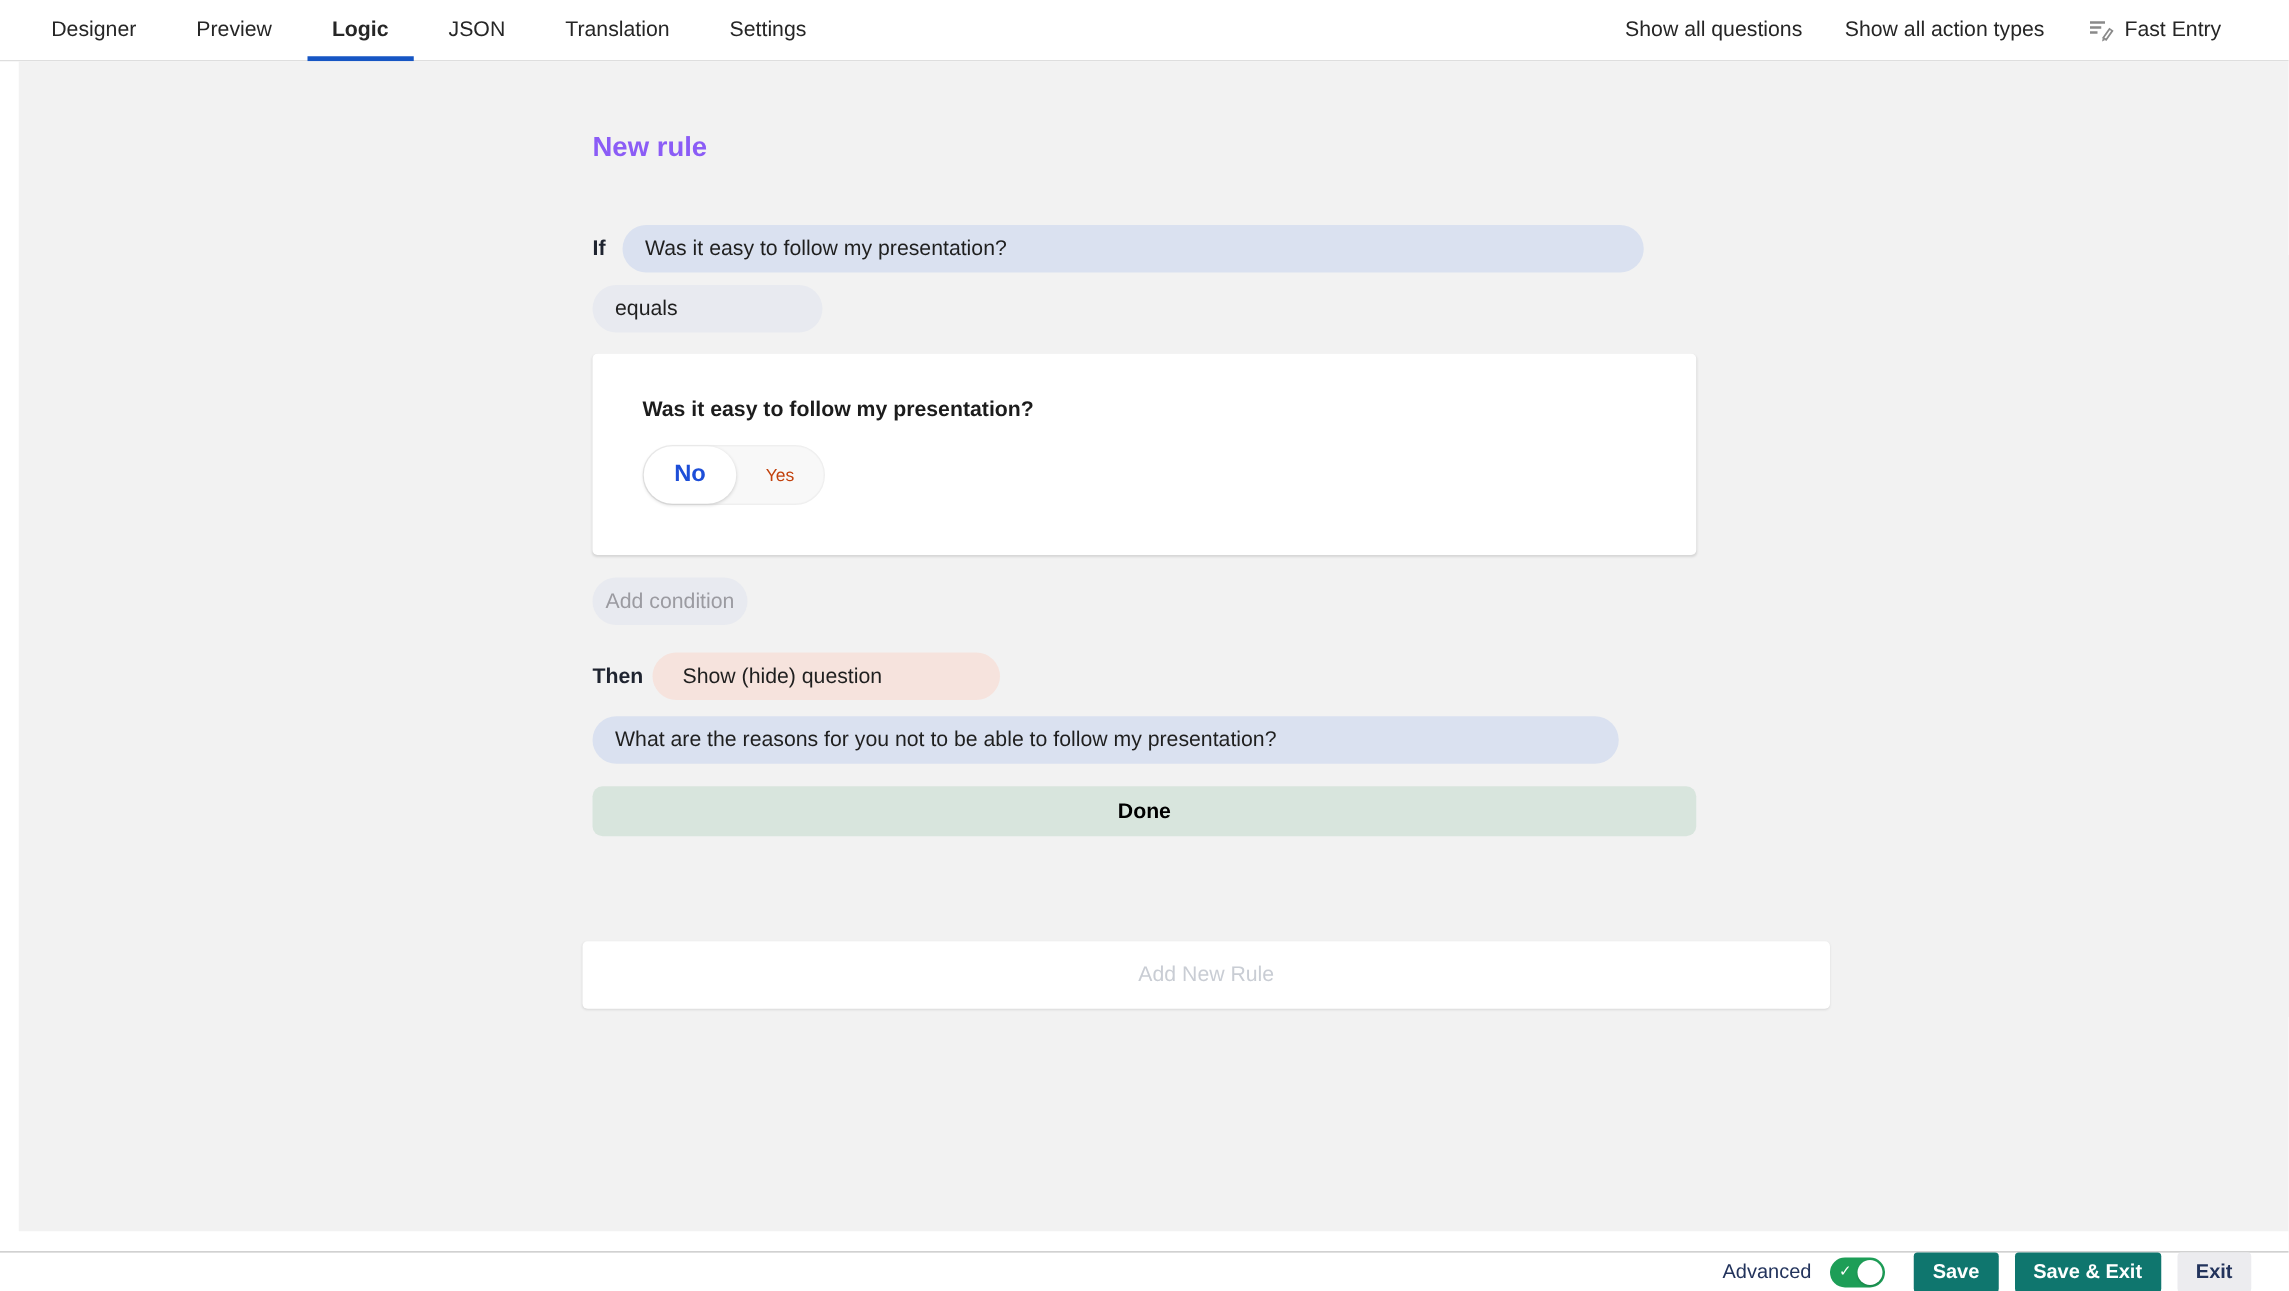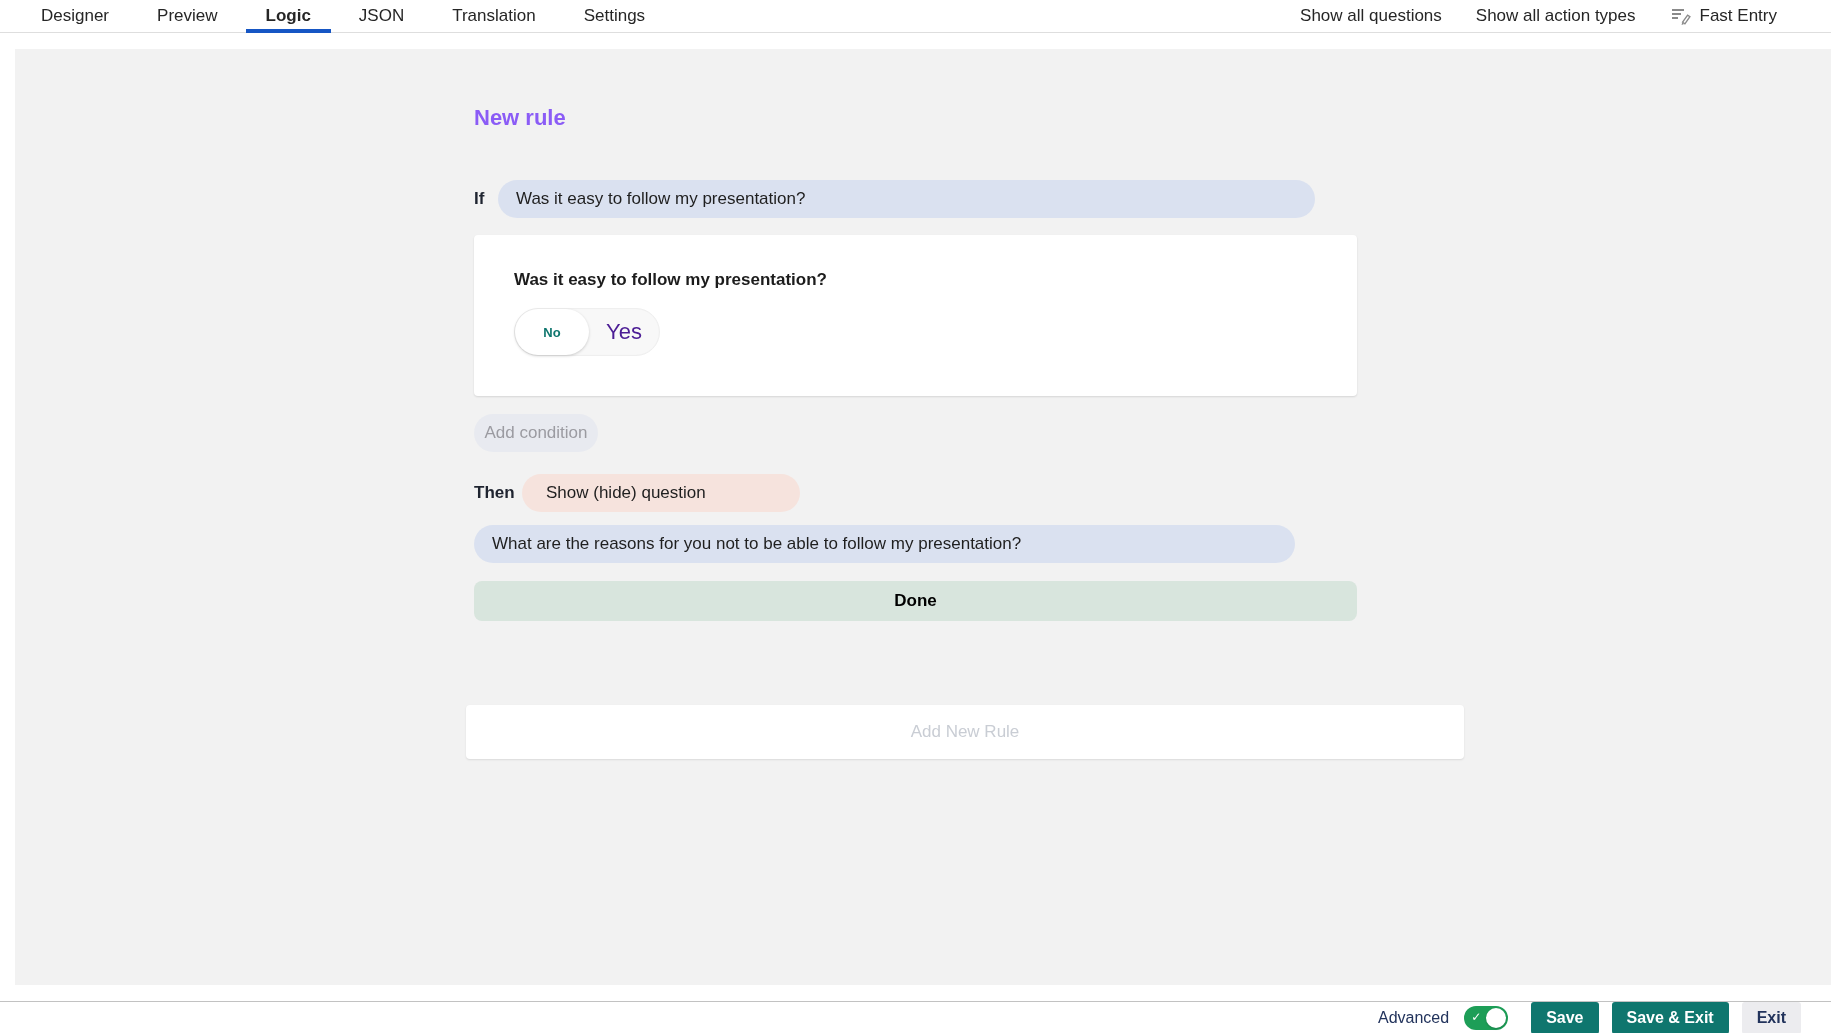--- a/index.html
+++ b/index.html
@@ -7,21 +7,21 @@
   body {
     position: relative;
     font-family: "Liberation Sans", "DejaVu Sans", sans-serif;
     background: #ffffff;
     color: #1f1f1f;
     overflow: hidden;
   }
 
   
   .topbar {
-    position: absolute; top: 0; left: 0; right: 0; height: 33px;
+    position: absolute; top: 0; left: 0; right: 0; height: 49px;
     background: #ffffff;
     border-bottom: 1px solid #dedede;
     display: flex; align-items: stretch; justify-content: space-between;
   }
   .tabs { display: flex; align-items: stretch; padding-left: 17px; }
   .tab {
     position: relative; display: flex; align-items: center;
     padding: 0 24px; font-size: 17px; color: #262626; cursor: pointer;
   }
   .tab.active { font-weight: 700; }
@@ -71,25 +71,25 @@
   .vp-title { font-size: 17px; font-weight: 600; color: #1c1c1c; line-height: 22px; }
   .bool-toggle {
     margin-top: 17px; display: inline-flex; align-items: center;
     height: 48px; border-radius: 24px; background: #f8f8f8;
     border: 1px solid #efefef; box-shadow: inset 0 0 1px rgba(0,0,0,0.04);
   }
   .bool-no {
     width: 74px; height: 46px; border-radius: 23px; background: #ffffff;
     box-shadow: 0 1px 3px rgba(0,0,0,0.18);
     display: flex; align-items: center; justify-content: center;
-    font-size: 13px; font-weight: 700; color: #0f766e; cursor: pointer;
+    font-size: 19px; font-weight: 700; color: #1d4ed8; cursor: pointer;
   }
   .bool-yes {
     width: 70px; display: flex; align-items: center; justify-content: center;
-    font-size: 22px; color: #4c1d95; cursor: pointer;
+    font-size: 14px; color: #c2410c; cursor: pointer;
   }
 
   .add-cond-row { margin-top: 18px; }
   .add-cond-row .pill { width: 124px; justify-content: center; padding: 0; }
 
   .then-row { margin-top: 22px; }
   .then-row .kw { width: 48px; }
   .then-row .pill { width: 278px; padding: 0 24px; }
 
   .action-q-row { margin-top: 13px; }
@@ -185,20 +185,23 @@
 
 <div class="content">
   <div class="rule-editor">
     <h1 class="rule-title">New rule</h1>
 
     <div class="row if-row">
       <span class="kw">If</span>
       <div class="pill pill-blue">Was it easy to follow my presentation?</div>
     </div>
 
+    <div class="row operator-row">
+      <div class="pill pill-gray">equals</div>
+    </div>
 
     <div class="value-panel">
       <div class="vp-title">Was it easy to follow my presentation?</div>
       <div class="bool-toggle">
         <span class="bool-no">No</span>
         <span class="bool-yes">Yes</span>
       </div>
     </div>
 
     <div class="row add-cond-row">

